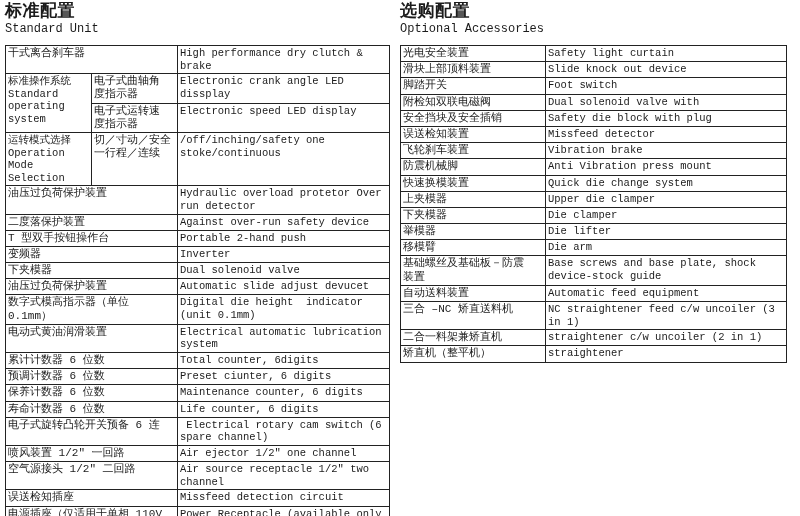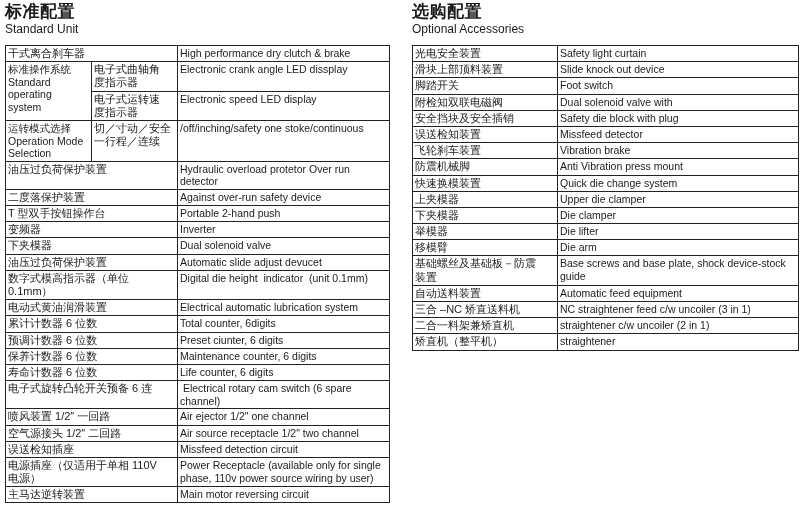--- a/index.html
+++ b/index.html
@@ -3,24 +3,24 @@
 <meta charset="utf-8">
 <style>
   * { margin: 0; padding: 0; box-sizing: border-box; }
   html, body {
     width: 800px; height: 516px;
     background: var(--bg, #ffffff);
     color: var(--fg, #1b1b1b);
     font-family: "Liberation Sans", "DejaVu Sans", sans-serif;
     overflow: hidden;
   }
-  .page { position: relative; width: 800px; height: 516px; }
+  .page { position: relative; width: 800px; height: 516px; font-family: Liberation Mono, monospace; }
   .section { position: absolute; top: 2px; }
   .section-standard { left: 5px;  width: 384px; }
-  .section-optional { left: 412px; width: 386px; }
+  .section-optional { left: 400px; width: 386px; }
   .title-zh { font-size: 17px; font-weight: bold; line-height: 20px; letter-spacing: 0.5px; }
   .title-en { font-size: 12px; line-height: 15px; }
   table {
     border-collapse: collapse;
     table-layout: fixed;
     width: 100%;
     margin-top: 8px;
   }
   td {
     border: 1px solid var(--line, #222222);

